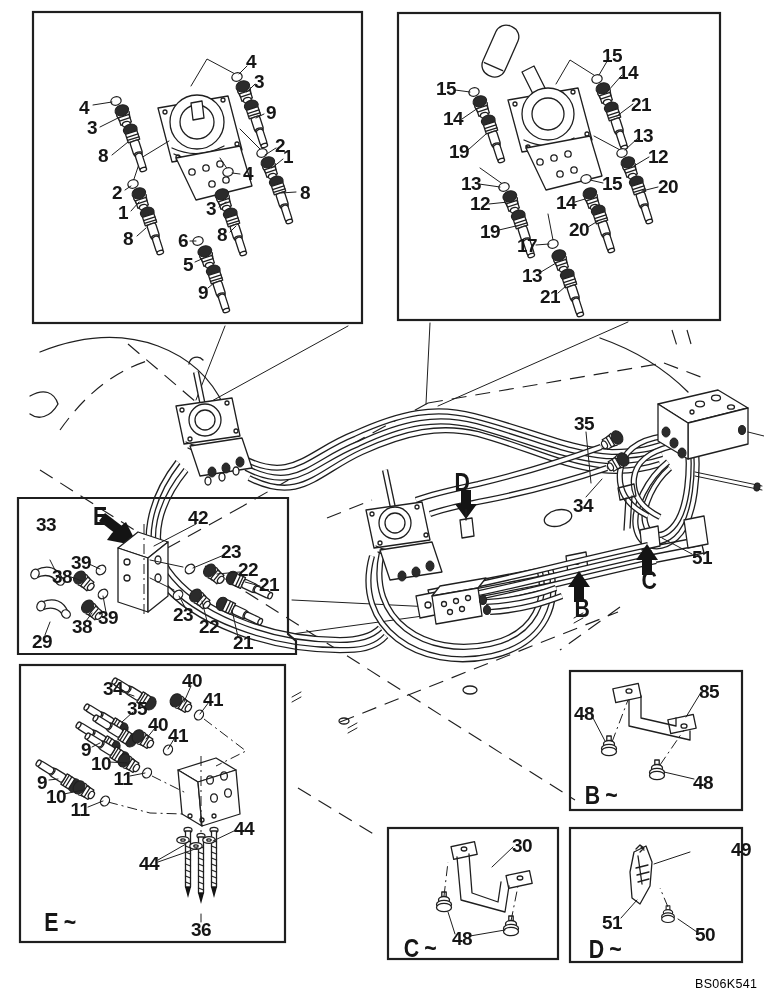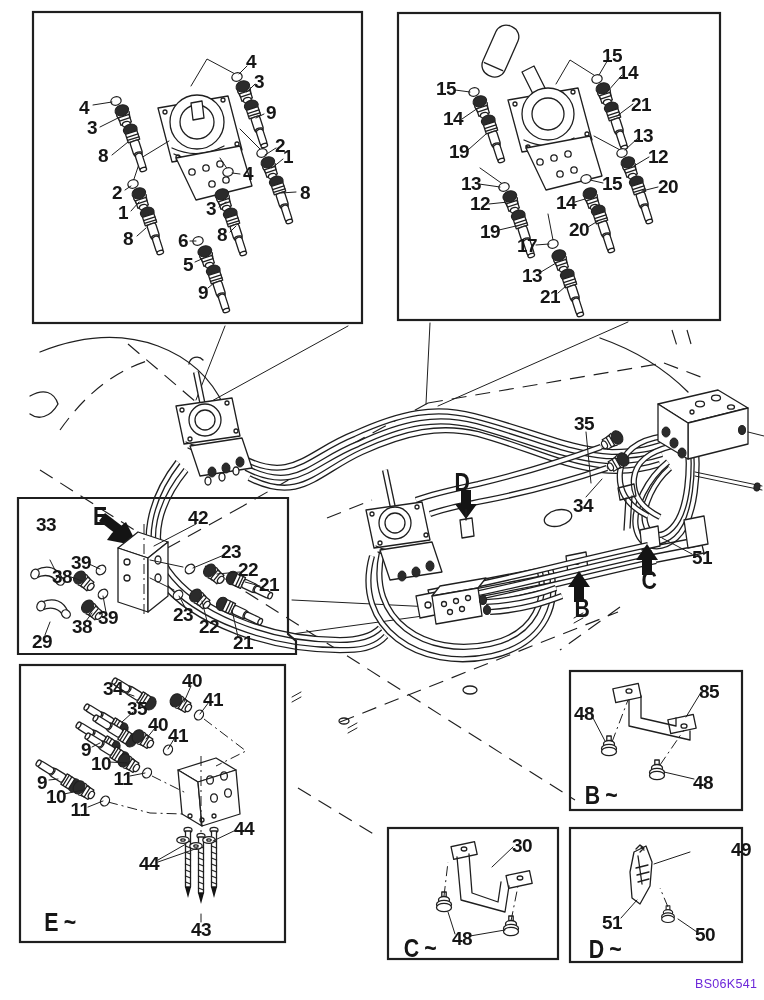--- a/index.html
+++ b/index.html
@@ -4,21 +4,21 @@
 <style>
   html,body{margin:0;padding:0;background:#fff;}
   .stage{position:relative;width:764px;height:1000px;background:#fff;
          font-family:"Liberation Sans",sans-serif;overflow:hidden;}
   .stage svg{position:absolute;left:0;top:0;}
   .lay{position:absolute;left:0;top:0;width:764px;height:1000px;pointer-events:none;}
   .callout{position:absolute;transform:translate(-50%,-50%);
            font-weight:bold;font-size:19px;line-height:1;color:#161616;
            letter-spacing:-0.5px;white-space:nowrap;}
   .callout.letter{font-size:26px;transform:translate(-50%,-50%) scaleX(.82);}
-  .code{position:absolute;left:695px;top:977px;font-size:12.5px;color:#6d28d9;
+  .code{position:absolute;left:695px;top:977px;font-size:12.5px;color:#000000;
         letter-spacing:.3px;}
   
   .ln{fill:none;stroke:#1f1f1f;stroke-width:1.3;stroke-linecap:round;stroke-linejoin:round;}
   .thin{fill:none;stroke:#1f1f1f;stroke-width:1;stroke-linecap:round;stroke-linejoin:round;}
   .box{fill:none;stroke:#1f1f1f;stroke-width:2.2;}
   .dash{fill:none;stroke:#1f1f1f;stroke-width:1.15;stroke-dasharray:15 9;}
   .ddot{fill:none;stroke:#1f1f1f;stroke-width:1;stroke-dasharray:10 4 2 4;}
   .fillw{fill:#fff;stroke:#1f1f1f;stroke-width:1.3;stroke-linejoin:round;}
   .dark{fill:#2b2b2b;stroke:#1f1f1f;stroke-width:1;}
   .arr{fill:#141414;stroke:none;}
@@ -528,21 +528,21 @@
       <div class="callout" style="left: 158px; top: 724px;">40</div>
       <div class="callout" style="left: 178px; top: 735px;">41</div>
       <div class="callout" style="left: 86px; top: 749px;">9</div>
       <div class="callout" style="left: 101px; top: 763px;">10</div>
       <div class="callout" style="left: 123px; top: 778px;">11</div>
       <div class="callout" style="left: 42px; top: 782px;">9</div>
       <div class="callout" style="left: 56px; top: 796px;">10</div>
       <div class="callout" style="left: 80px; top: 809px;">11</div>
       <div class="callout" style="left: 244px; top: 828px;">44</div>
       <div class="callout" style="left: 149px; top: 863px;">44</div>
-      <div class="callout" style="left: 201px; top: 929px;">43</div>
+      <div class="callout" style="left: 201px; top: 929px;">36</div>
     </div>
   <div class="lay">
       <div class="callout letter" style="left: 601px; top: 795px;">B ~</div>
       <div class="callout" style="left: 709px; top: 691px;">85</div>
       <div class="callout" style="left: 584px; top: 713px;">48</div>
       <div class="callout" style="left: 703px; top: 782px;">48</div>
     </div>
   <div class="lay">
       <div class="callout letter" style="left: 420px; top: 948px;">C ~</div>
       <div class="callout" style="left: 522px; top: 845px;">30</div>

